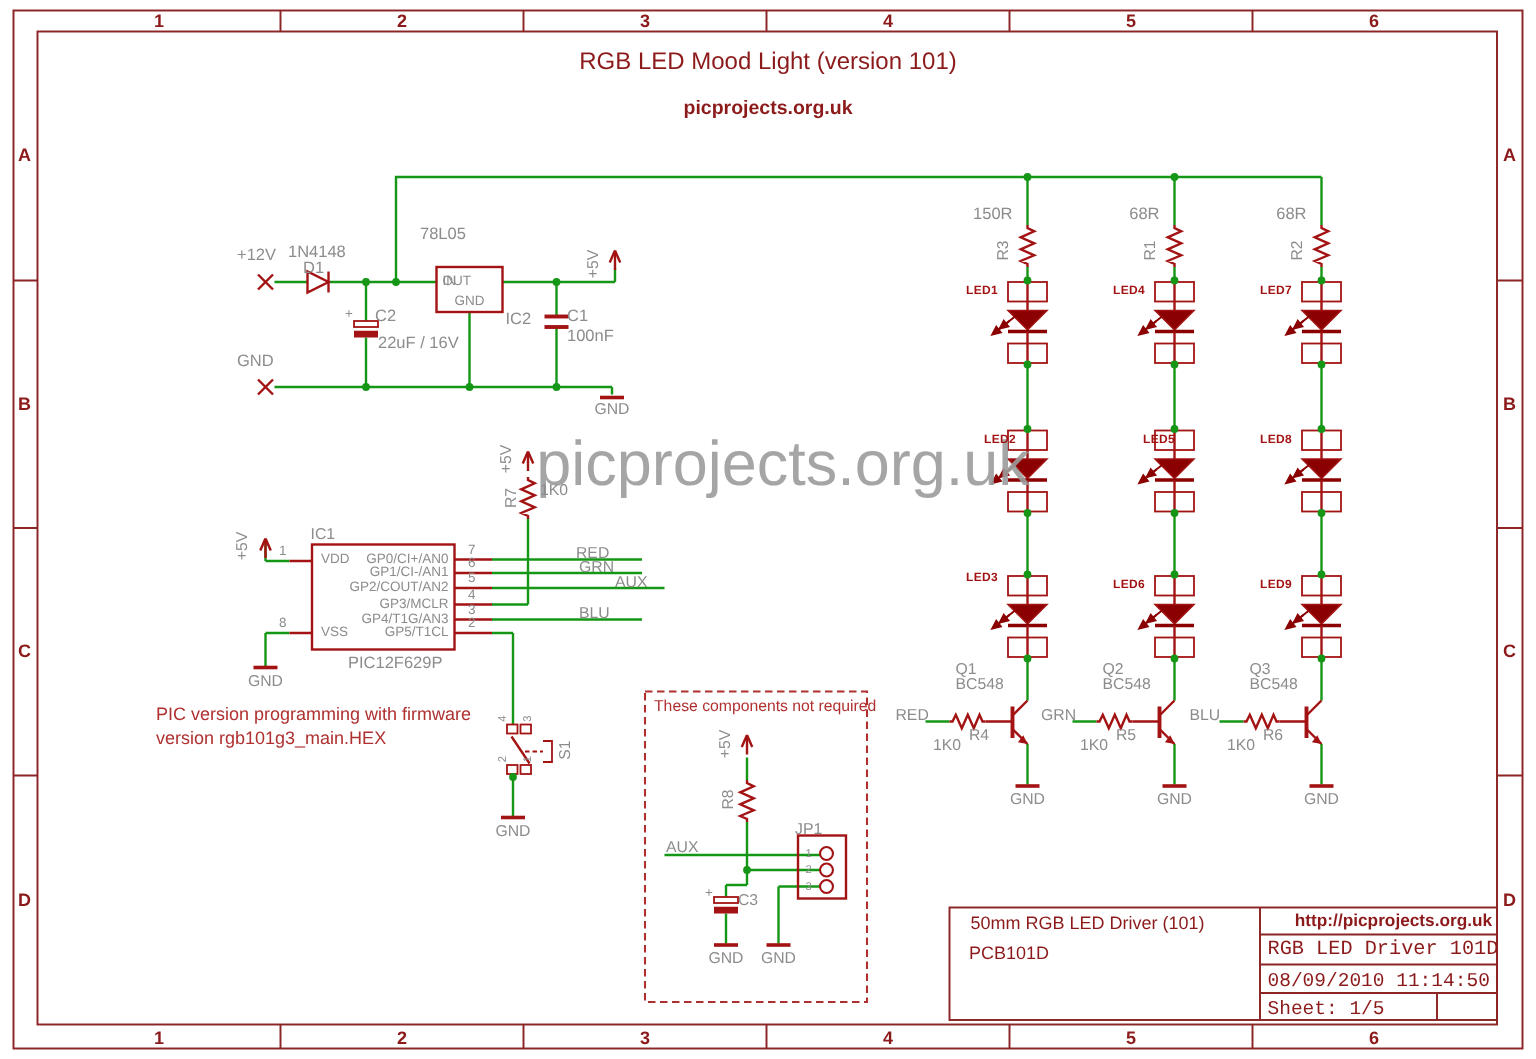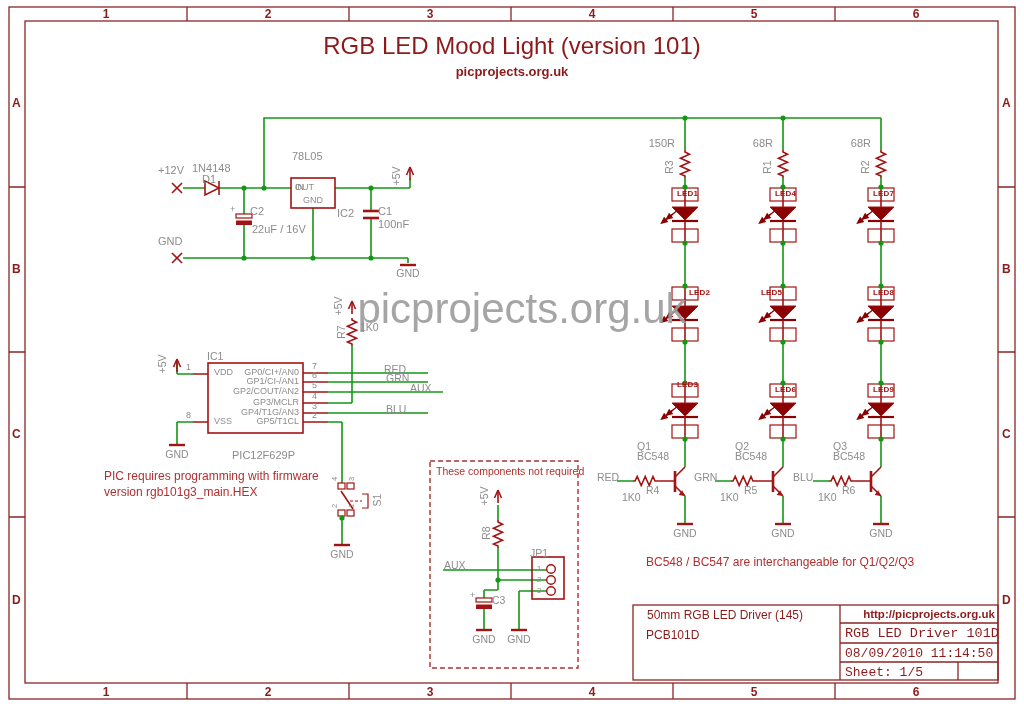--- a/index.html
+++ b/index.html
@@ -8,26 +8,26 @@
   svg{position:absolute;left:0;top:0;}
   .s{position:absolute;white-space:nowrap;line-height:1;font-size:11px;font-family:"Liberation Sans",sans-serif;}
   .g{color:#8c8c8c;}
   .g10{font-size:10.5px;}
   .g9{font-size:9px;}
   .g7{font-size:7.5px;}
   .mr{color:#8c1a1a;}
   .fr{color:#8c1a1a;font-weight:bold;font-size:12px;}
   .nt{color:#b03030;font-size:12px;}
   .nt10{color:#b03030;font-size:10.5px;}
-  .ledl{color:#a31313;font-size:8px;font-weight:bold;letter-spacing:.2px;margin-left:33px;}
+  .ledl{color:#a31313;font-size:8px;font-weight:bold;letter-spacing:.2px;}
   .rot{transform:translate(-50%,-50%) rotate(-90deg);}
   .ctr{transform:translateX(-50%);}
   .rt{text-align:right;}
   .mono{font-family:"Liberation Mono","DejaVu Sans Mono",monospace;}
-  .title{font-size:24px;color:#8c1a1a;text-align:right;}
+  .title{font-size:16px;color:#8c1a1a;text-align:right;}
   .subtitle{font-size:13px;font-weight:bold;color:#8c1a1a;}
   .wm{font-size:42px;color:#9c9c9c;opacity:.9;}
   .wire{stroke:#169616;stroke-width:1.6;fill:none;}
   .rp{stroke:#a31313;stroke-width:1.6;fill:none;}
   .rthin{stroke:#a31313;stroke-width:1.2;fill:none;}
   .fl{stroke:#8c2525;stroke-width:1.3;fill:none;}
   .dash{stroke:#b03030;stroke-width:1.4;fill:none;stroke-dasharray:5 3;}
 </style>
 </head>
 <body>
@@ -242,21 +242,21 @@
 <span class="s title ctr" style="left:512px;top:34px">RGB LED Mood Light (version 101)</span>
 <span class="s subtitle ctr" style="left:512px;top:65px">picprojects.org.uk</span>
 <span class="s wm ctr" style="left:522px;top:288px">picprojects.org.uk</span>
 
 <span class="s g" style="left:158px;top:165px">+12V</span>
 <span class="s g" style="left:192px;top:163px">1N4148</span>
 <span class="s g" style="left:202px;top:174px">D1</span>
 <span class="s g g9" style="left:230px;top:205px">+</span>
 <span class="s g" style="left:250px;top:206px">C2</span>
 <span class="s g" style="left:252px;top:224px">22uF / 16V</span>
-<span class="s g" style="left:292px;top:151px">78L05</span>
+<span class="s g" style="left:280px;top:151px">78L05</span>
 <span class="s g g9" style="left:295px;top:183px">IN</span>
 <span class="s g g9" style="left:295px;top:183px">OUT</span>
 <span class="s g g9" style="left:303px;top:196px">GND</span>
 <span class="s g" style="left:337px;top:208px">IC2</span>
 <span class="s g" style="left:378px;top:206px">C1</span>
 <span class="s g" style="left:378px;top:219px">100nF</span>
 <span class="s g g10 rot" style="left:396px;top:176px">+5V</span>
 <span class="s g" style="left:158px;top:236px">GND</span>
 <span class="s g g10 ctr" style="left:408px;top:268px">GND</span>
 
@@ -272,39 +272,38 @@
 <span class="s g g9 rt" style="left:208px;top:387px;width:91px">GP2/COUT/AN2</span>
 <span class="s g g9 rt" style="left:208px;top:398px;width:91px">GP3/MCLR</span>
 <span class="s g g9 rt" style="left:208px;top:408px;width:91px">GP4/T1G/AN3</span>
 <span class="s g g9 rt" style="left:208px;top:417px;width:91px">GP5/T1CL</span>
 <span class="s g g9" style="left:312px;top:362px">7</span>
 <span class="s g g9" style="left:312px;top:371px">6</span>
 <span class="s g g9" style="left:312px;top:381px">5</span>
 <span class="s g g9" style="left:312px;top:392px">4</span>
 <span class="s g g9" style="left:312px;top:402px">3</span>
 <span class="s g g9" style="left:312px;top:411px">2</span>
-<span class="s g" style="left:232px;top:450px">PIC12F629P</span>
+<span class="s g" style="left:232px;top:437px">PIC12F629P</span>
 <span class="s g g10" style="left:384px;top:364px">RED</span>
 <span class="s g g10" style="left:386px;top:373px">GRN</span>
 <span class="s g g10" style="left:410px;top:383px">AUX</span>
 <span class="s g g10" style="left:386px;top:404px">BLU</span>
 <span class="s g g10 rot" style="left:341px;top:332px">R7</span>
 <span class="s g g10" style="left:360px;top:322px">1K0</span>
 <span class="s g g10 rot" style="left:338px;top:306px">+5V</span>
 
 <span class="s g g10 rot" style="left:377px;top:500px">S1</span>
 <span class="s g g7 rot" style="left:335px;top:479px">4</span>
 <span class="s g g7 rot" style="left:352px;top:479px">3</span>
 <span class="s g g7 rot" style="left:335px;top:506px">2</span>
 <span class="s g g7 rot" style="left:352px;top:506px">1</span>
 <span class="s g g10 ctr" style="left:342px;top:549px">GND</span>
 
-<span class="s nt" style="left:104px;top:470px">PIC requires programming with firmware</span>
+<span class="s nt" style="left:104px;top:470px">PIC version programming with firmware</span>
 <span class="s nt" style="left:104px;top:486px">version rgb101g3_main.HEX</span>
-<span class="s nt" style="left:646px;top:556px">BC548 / BC547 are interchangeable for Q1/Q2/Q3</span>
 
 <span class="s nt10" style="left:436px;top:466px">These components not required</span>
 <span class="s g g10 rot" style="left:484px;top:496px">+5V</span>
 <span class="s g g10 rot" style="left:486px;top:533px">R8</span>
 <span class="s g g10" style="left:444px;top:560px">AUX</span>
 <span class="s g g10" style="left:530px;top:548px">JP1</span>
 <span class="s g g7" style="left:537px;top:565px">1</span>
 <span class="s g g7" style="left:537px;top:576px">2</span>
 <span class="s g g7" style="left:537px;top:587px">3</span>
 <span class="s g g9" style="left:470px;top:591px">+</span>
@@ -320,41 +319,41 @@
 <span class="s g g10" style="left:637px;top:441px">Q1</span>
 <span class="s g g10" style="left:637px;top:451px">BC548</span>
 <span class="s g g10" style="left:597px;top:472px">RED</span>
 <span class="s g g10" style="left:646px;top:485px">R4</span>
 <span class="s g g10" style="left:622px;top:492px">1K0</span>
 <span class="s g g10 ctr" style="left:685px;top:528px">GND</span>
 
 <span class="s g rt" style="left:735px;top:138px;width:38px">68R</span>
 <span class="s g g10 rot" style="left:767px;top:167px">R1</span>
 <span class="s ledl" style="left:742px;top:190px">LED4</span>
-<span class="s ledl" style="left:728px;top:289px">LED5</span>
+<span class="s ledl" style="left:762px;top:289px">LED5</span>
 <span class="s ledl" style="left:742px;top:386px">LED6</span>
 <span class="s g g10" style="left:735px;top:441px">Q2</span>
 <span class="s g g10" style="left:735px;top:451px">BC548</span>
 <span class="s g g10" style="left:694px;top:472px">GRN</span>
 <span class="s g g10" style="left:744px;top:485px">R5</span>
 <span class="s g g10" style="left:720px;top:492px">1K0</span>
 <span class="s g g10 ctr" style="left:783px;top:528px">GND</span>
 
 <span class="s g rt" style="left:833px;top:138px;width:38px">68R</span>
 <span class="s g g10 rot" style="left:865px;top:167px">R2</span>
 <span class="s ledl" style="left:840px;top:190px">LED7</span>
 <span class="s ledl" style="left:840px;top:289px">LED8</span>
 <span class="s ledl" style="left:840px;top:386px">LED9</span>
 <span class="s g g10" style="left:833px;top:441px">Q3</span>
 <span class="s g g10" style="left:833px;top:451px">BC548</span>
 <span class="s g g10" style="left:793px;top:472px">BLU</span>
 <span class="s g g10" style="left:842px;top:485px">R6</span>
 <span class="s g g10" style="left:818px;top:492px">1K0</span>
 <span class="s g g10 ctr" style="left:881px;top:528px">GND</span>
 
-<span class="s mr" style="left:647px;top:609px;font-size:12px">50mm RGB LED Driver (145)</span>
+<span class="s mr" style="left:647px;top:609px;font-size:12px">50mm RGB LED Driver (101)</span>
 <span class="s mr" style="left:646px;top:629px;font-size:12px">PCB101D</span>
 <span class="s mr" style="left:841px;top:609px;width:176px;text-align:center;font-size:11.5px;font-weight:bold">http://picprojects.org.uk</span>
 <span class="s mr mono" style="left:845px;top:627px;font-size:13.5px">RGB LED Driver 101D</span>
 <span class="s mr mono" style="left:845px;top:647px;font-size:13px">08/09/2010 11:14:50</span>
 <span class="s mr mono" style="left:845px;top:666px;font-size:13px">Sheet: 1/5</span>
 
 </div>
 
 </body></html>

